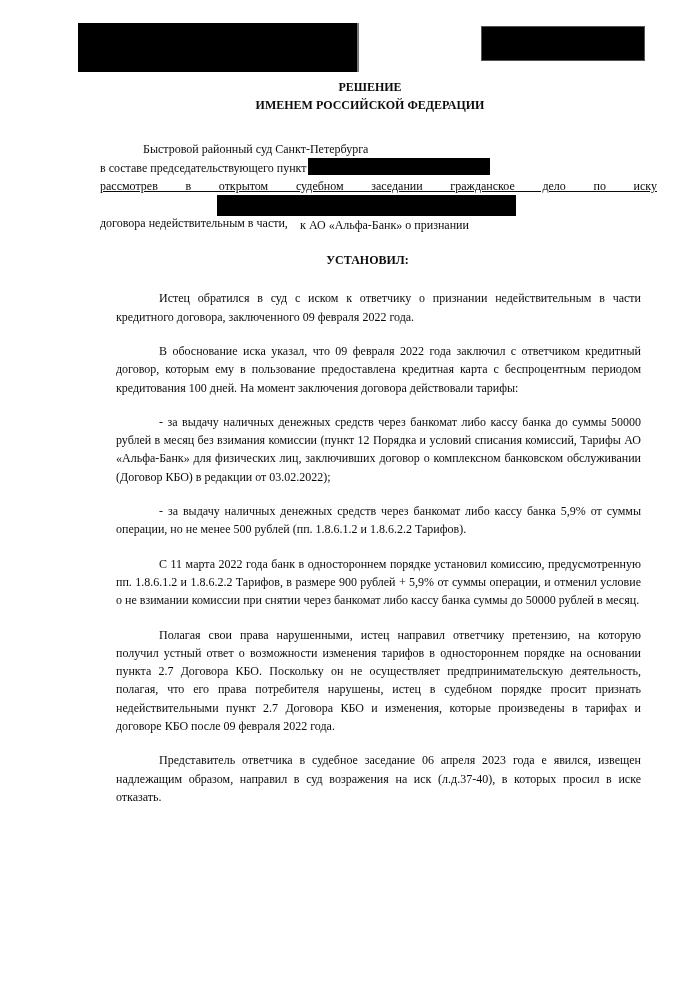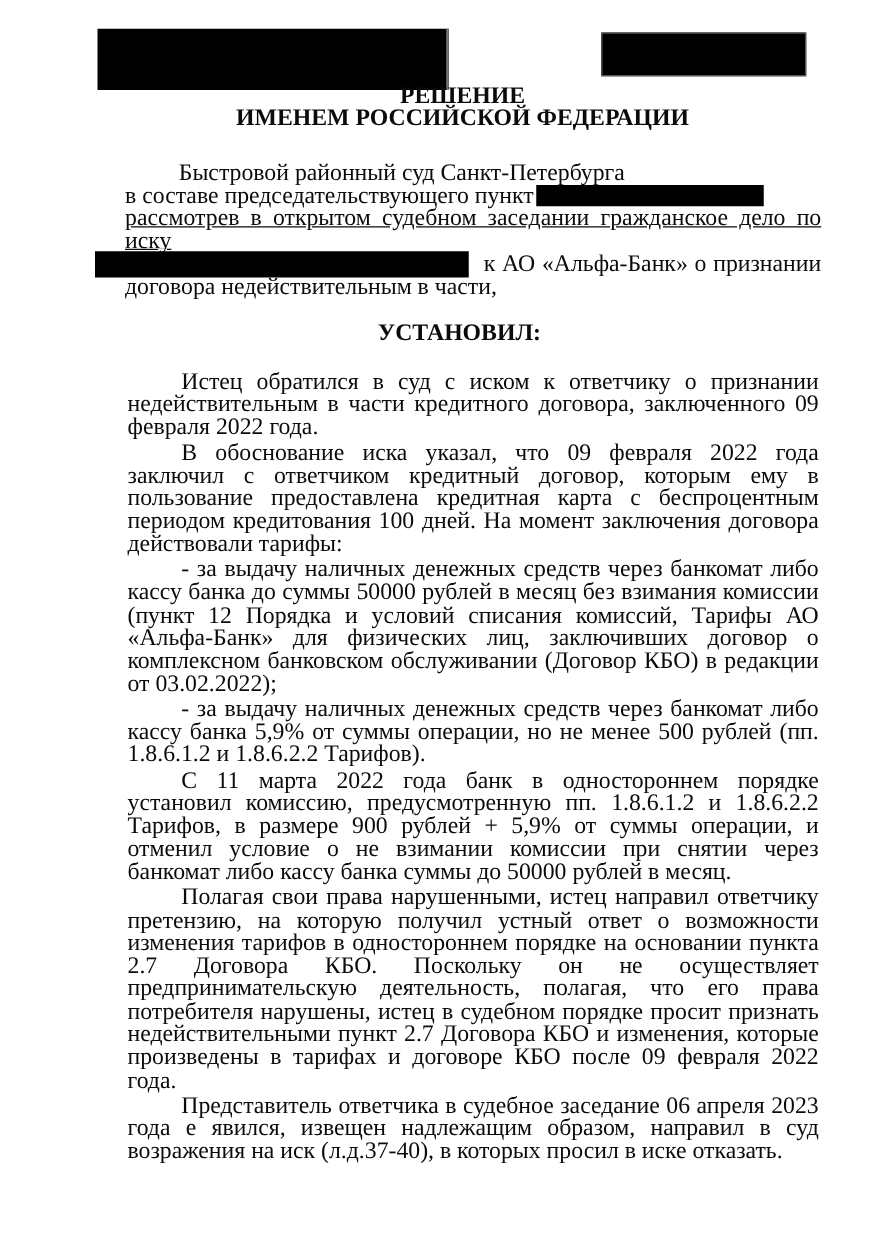--- a/index.html
+++ b/index.html
@@ -30,23 +30,23 @@
   .redaction-top-right {
     left: 481px;
     top: 26px;
     width: 162px;
     height: 33px;
     border: 1px solid #555;
   }
   .content {
     position: absolute;
     left: 100px;
-    top: 68px;
+    top: 78px;
     width: 557px;
-    font-size: 19px;
+    font-size: 12px;
     line-height: 18.3px;
   }
   .title-block {
     text-align: center;
     font-weight: bold;
     margin-right: 17px;
     margin-bottom: 25px;
   }
   .hline {
     white-space: nowrap;
@@ -67,41 +67,42 @@
   }
   .judge-redaction {
     width: 182px;
     height: 17px;
     margin-left: 2px;
   }
   .plaintiff-line {
     display: flex;
     align-items: center;
     height: 18.3px;
+    flex-direction: column;
   }
   .plaintiff-redaction {
     flex: none;
     width: 299px;
     height: 21px;
     margin-left: -24px;
   }
   .defendant-text {
     flex: 1;
     display: block;
     padding-left: 12px;
     text-align: justify;
     text-align-last: justify;
   }
   .section-heading {
     text-align: center;
     font-weight: bold;
     margin: 19px 22px 20px 0;
   }
   .paragraphs p {
-    margin: 2px;
+    margin: 16px;
     text-align: justify;
     text-indent: 43px;
   }
 </style>
 </head>
 <body>
 
 <div class="page">
 
   <div class="redaction redaction-top-left"></div>

